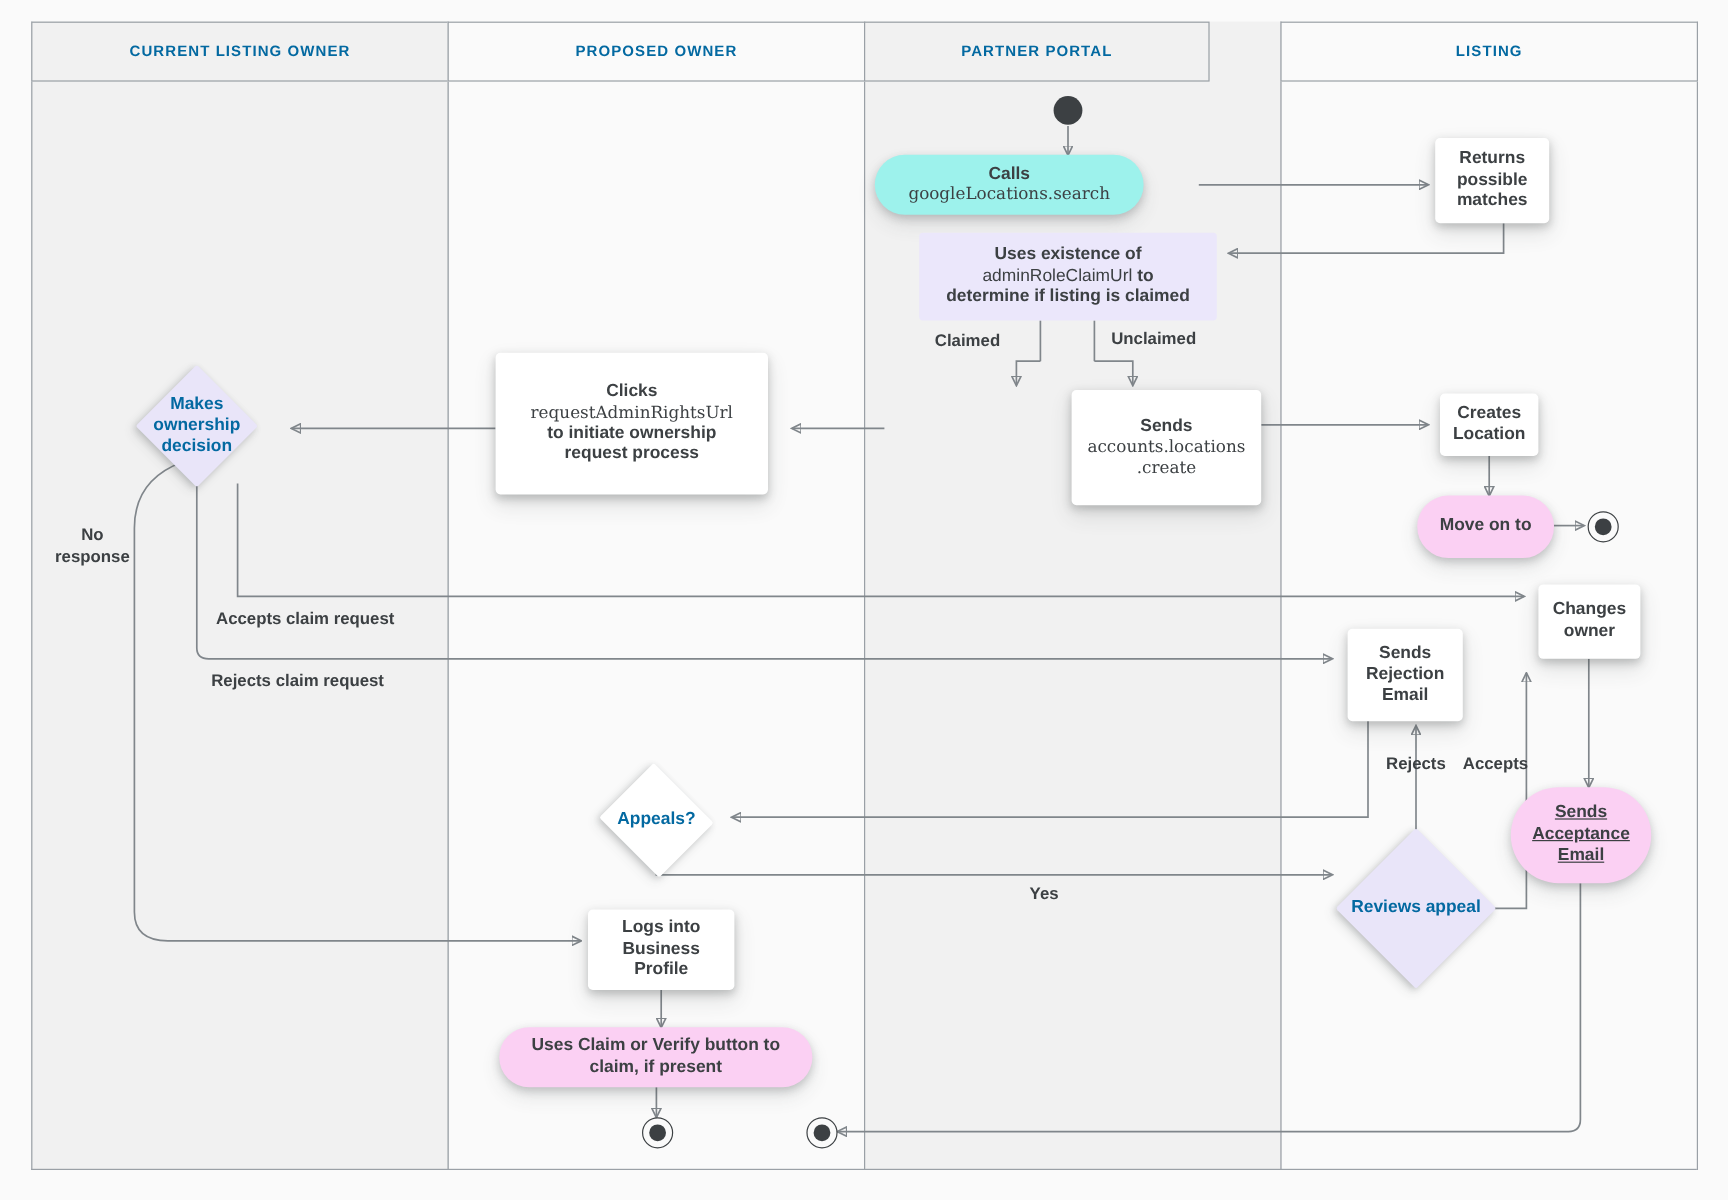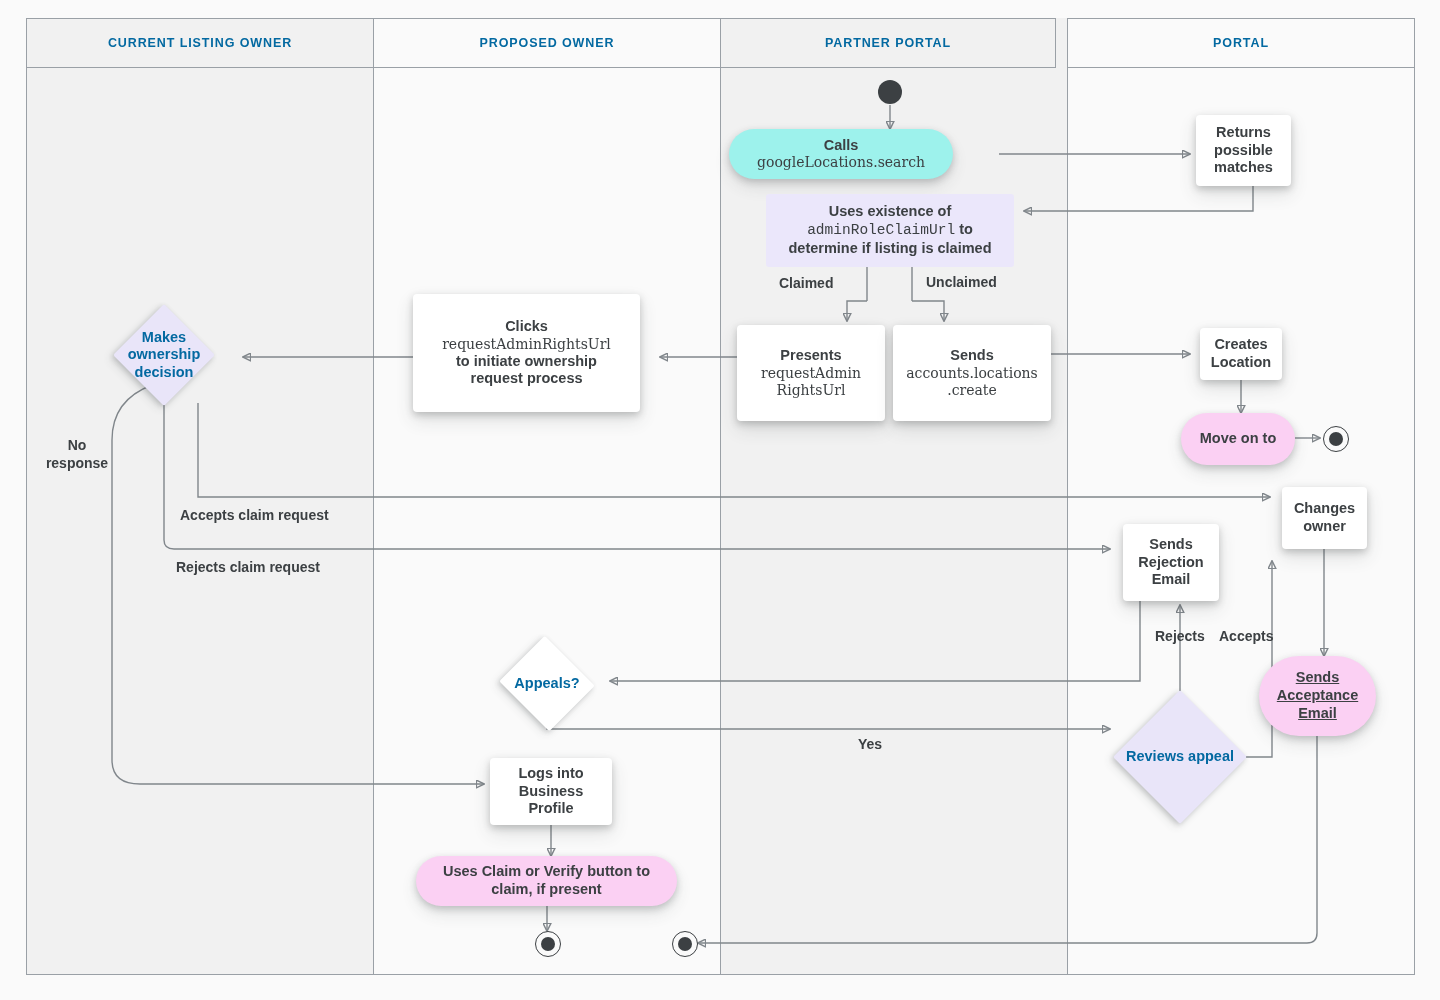--- a/index.html
+++ b/index.html
@@ -33,21 +33,21 @@
         font-size:14.5px;font-weight:700;line-height:1.22;color:#3c4043;
         padding:4px 8px;}
   .rect{background:#ffffff;border-radius:4px;
         box-shadow:0 3px 7px rgba(60,64,67,.26),0 8px 18px rgba(60,64,67,.14);}
   .pill{border-radius:999px;
         box-shadow:0 3px 7px rgba(60,64,67,.24),0 8px 16px rgba(60,64,67,.12);}
   .cyan{background:#9df2ec;}
   .pink{background:#fbd0f3;align-items:center;}
   .lav-rect{background:#ebe7fb;border-radius:3px;}
   .mono{font-family:"DejaVu Serif", serif;font-weight:400;font-size:14px;}
-  .mono-b{font-family:Liberation Mono, monospace;font-weight:400;font-size:14.5px;}
+  .mono-b{font-family:Liberation Sans, sans-serif;font-weight:400;font-size:14.5px;}
 
   
   .diamond{position:absolute;}
   .diamond .dshape{position:absolute;left:0;top:0;width:100%;height:100%;
         transform:rotate(45deg) scale(.707);
         box-shadow:0 3px 7px rgba(60,64,67,.22),0 7px 14px rgba(60,64,67,.12);
         border-radius:3px;}
   .diamond.lav .dshape{background:#e9e5f9;}
   .diamond.white .dshape{background:#ffffff;}
   .diamond .dtext{position:absolute;left:0;top:0;width:100%;height:100%;
@@ -76,25 +76,25 @@
   <div class="lane shade" style="left:720px;width:348px;"></div>
   <div class="lane light" style="left:1067px;width:348px;"></div>
   <div class="lane-bottom"></div>
 
   <div class="lane-head" style="left:26px;width:348px;background:#f1f1f1;border-left:1px solid #9aa0a6;border-right:1px solid #9aa0a6;">
     <span>CURRENT LISTING OWNER</span>
   </div>
   <div class="lane-head" style="left:373px;width:348px;background:#fafafa;border-left:1px solid #9aa0a6;border-right:1px solid #9aa0a6;">
     <span>PROPOSED OWNER</span>
   </div>
-  <div class="lane-head" style="left:720px;width:336px;background:#f1f1f1;border-left:1px solid #9aa0a6;border-right:1px solid #9aa0a6;">
+  <div class="lane-head" style="left:720px;width:288px;background:#f1f1f1;border-left:1px solid #9aa0a6;border-right:1px solid #9aa0a6;">
     <span>PARTNER PORTAL</span>
   </div>
   <div class="lane-head" style="left:1067px;width:348px;background:#fafafa;border-left:1px solid #9aa0a6;border-right:1px solid #9aa0a6;">
-    <span>PORTAL</span>
+    <span>LISTING</span>
   </div>
 
   <svg id="wires" viewBox="0 0 1440 1000">
     <defs>
       <marker id="ar" markerWidth="9" markerHeight="9" refX="7.6" refY="4.5" orient="auto" markerUnits="userSpaceOnUse">
         <path d="M0,0.6 L8,4.5 L0,8.4 z" fill="#80868b" stroke="none"></path>
       </marker>
     </defs>
 
     <line x1="890" y1="105" x2="890" y2="129" marker-end="url(#ar)"></line>
@@ -156,25 +156,20 @@
     <span>Calls</span>
     <span class="mono">googleLocations.search</span>
   </div>
 
   <div class="node lav-rect" style="left:766px;top:194px;width:248px;height:73px;flex-direction:column;">
     <span>Uses existence of</span>
     <span><span class="mono-b">adminRoleClaimUrl</span><span> to</span></span>
     <span>determine if listing is claimed</span>
   </div>
 
-  <div class="node rect" style="left:737px;top:325px;width:148px;height:96px;flex-direction:column;">
-    <span>Presents</span>
-    <span class="mono">requestAdmin</span>
-    <span class="mono">RightsUrl</span>
-  </div>
 
   <div class="node rect" style="left:893px;top:325px;width:158px;height:96px;flex-direction:column;">
     <span>Sends</span>
     <span class="mono">accounts.locations</span>
     <span class="mono">.create</span>
   </div>
 
   <div class="node rect" style="left:1196px;top:115px;width:95px;height:71px;justify-content:flex-end;">
     <span>Returns possible matches</span>
   </div>

